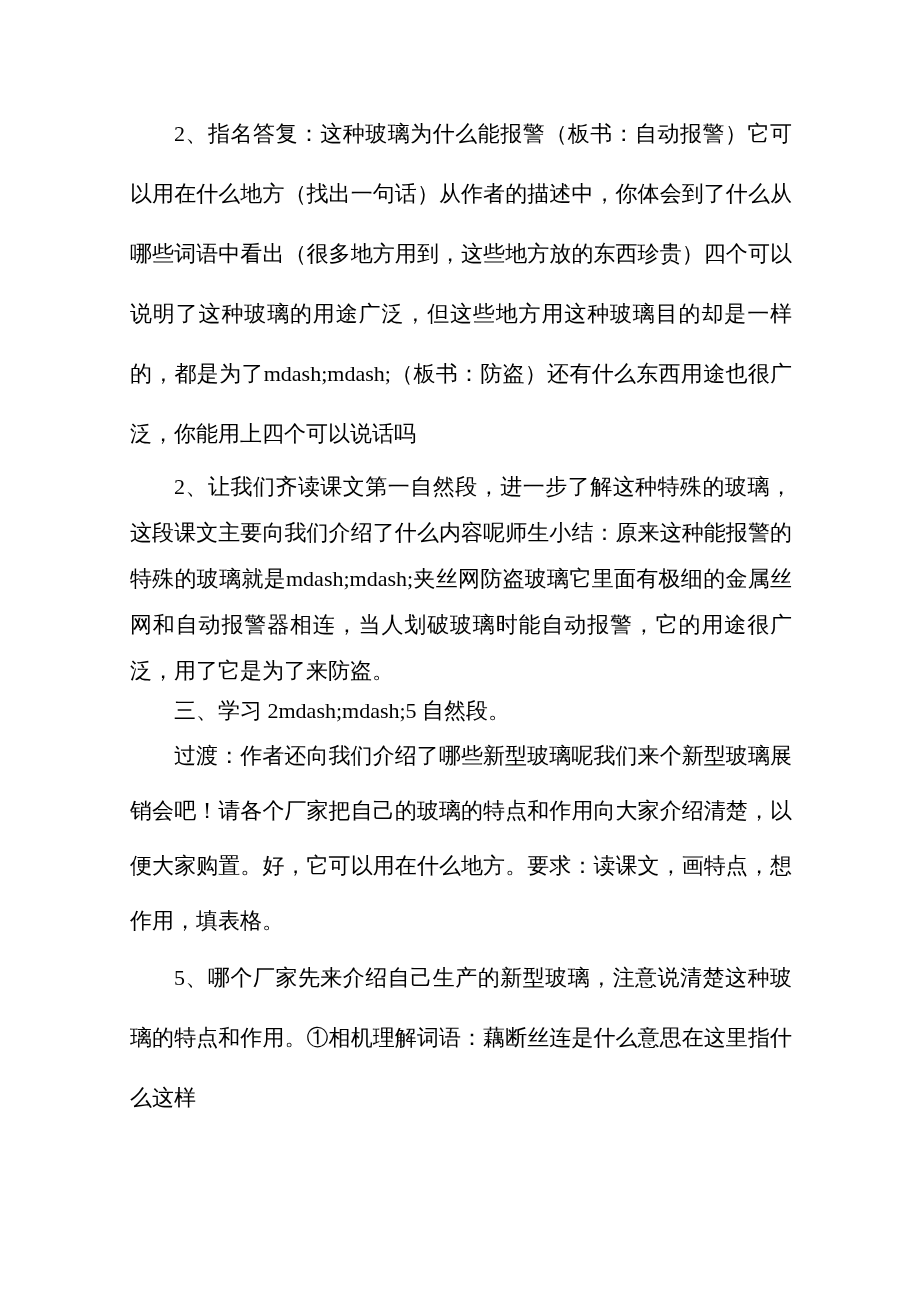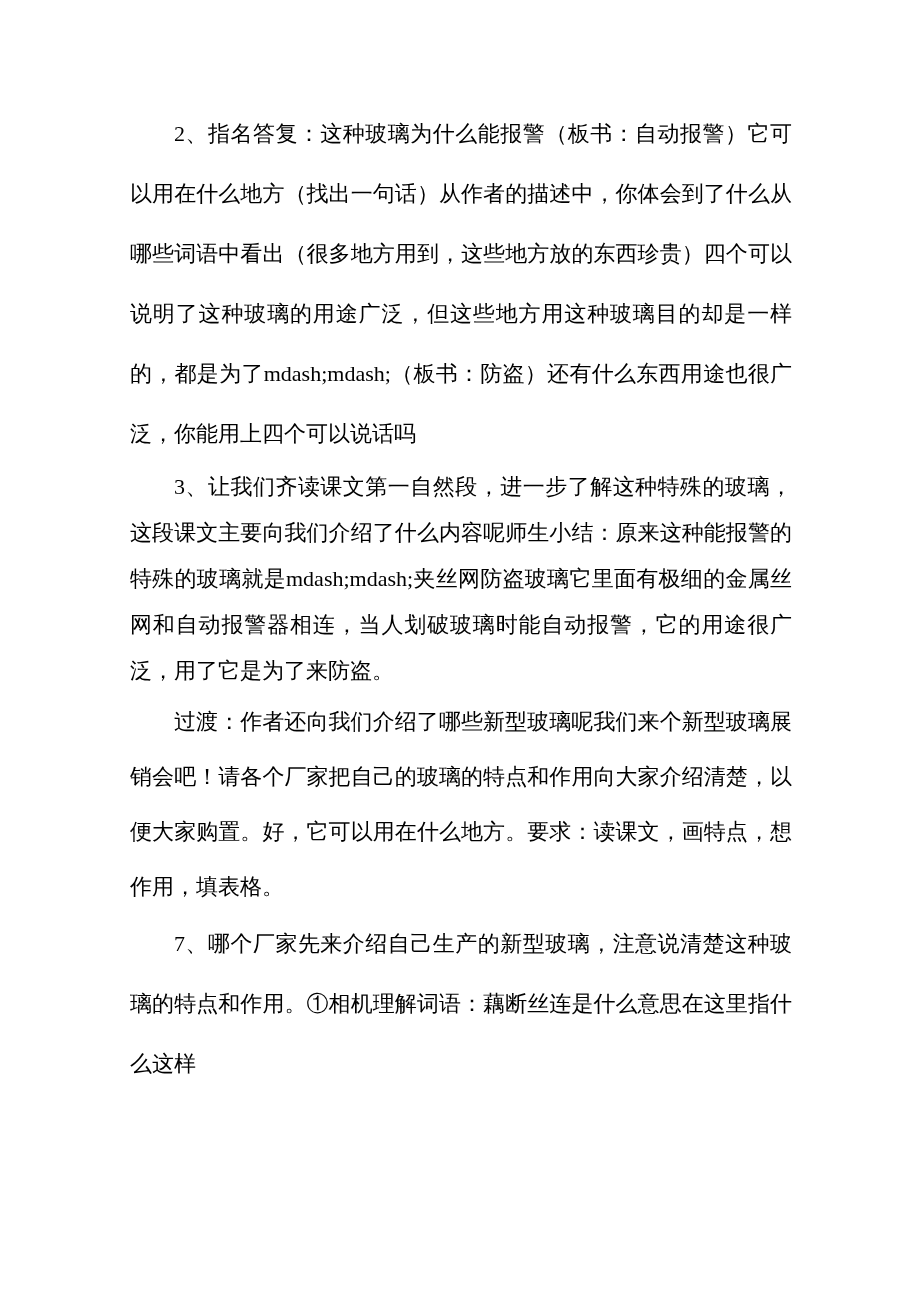--- a/index.html
+++ b/index.html
@@ -34,17 +34,18 @@
   .p4 { line-height: 55px; margin-top: 24px; }
   .p5 { line-height: 34px; margin-top: 28px; }
   .p6 { line-height: 60px; margin-top: 18px; }
 </style>
 </head>
 <body>
 
 <div class="page">
   <div class="doc">
     <p class="p1">2、指名答复：这种玻璃为什么能报警（板书：自动报警）它可以用在什么地方（找出一句话）从作者的描述中，你体会到了什么从哪些词语中看出（很多地方用到，这些地方放的东西珍贵）四个可以说明了这种玻璃的用途广泛，但这些地方用这种玻璃目的却是一样的，都是为了mdash;mdash;（板书：防盗）还有什么东西用途也很广泛，你能用上四个可以说话吗</p>
-    <p class="p2">3、让我们齐读课文第一自然段，进一步了解这种特殊的玻璃，这段课文主要向我们介绍了什么内容呢师生小结：原来这种能报警的特殊的玻璃就是mdash;mdash;夹丝网防盗玻璃它里面有极细的金属丝网和自动报警器相连，当人划破玻璃时能自动报警，它的用途很广泛，用了它是为了来防盗。</p>
+    <p class="p2">2、让我们齐读课文第一自然段，进一步了解这种特殊的玻璃，这段课文主要向我们介绍了什么内容呢师生小结：原来这种能报警的特殊的玻璃就是mdash;mdash;夹丝网防盗玻璃它里面有极细的金属丝网和自动报警器相连，当人划破玻璃时能自动报警，它的用途很广泛，用了它是为了来防盗。</p>
+    <p class="p3">三、学习 2mdash;mdash;5 自然段。</p>
     <p class="p4">过渡：作者还向我们介绍了哪些新型玻璃呢我们来个新型玻璃展销会吧！请各个厂家把自己的玻璃的特点和作用向大家介绍清楚，以便大家购置。好，它可以用在什么地方。要求：读课文，画特点，想作用，填表格。</p>
-    <p class="p6">7、哪个厂家先来介绍自己生产的新型玻璃，注意说清楚这种玻璃的特点和作用。①相机理解词语：藕断丝连是什么意思在这里指什么这样</p>
+    <p class="p6">5、哪个厂家先来介绍自己生产的新型玻璃，注意说清楚这种玻璃的特点和作用。①相机理解词语：藕断丝连是什么意思在这里指什么这样</p>
   </div>
 </div>
 
 </body></html>

